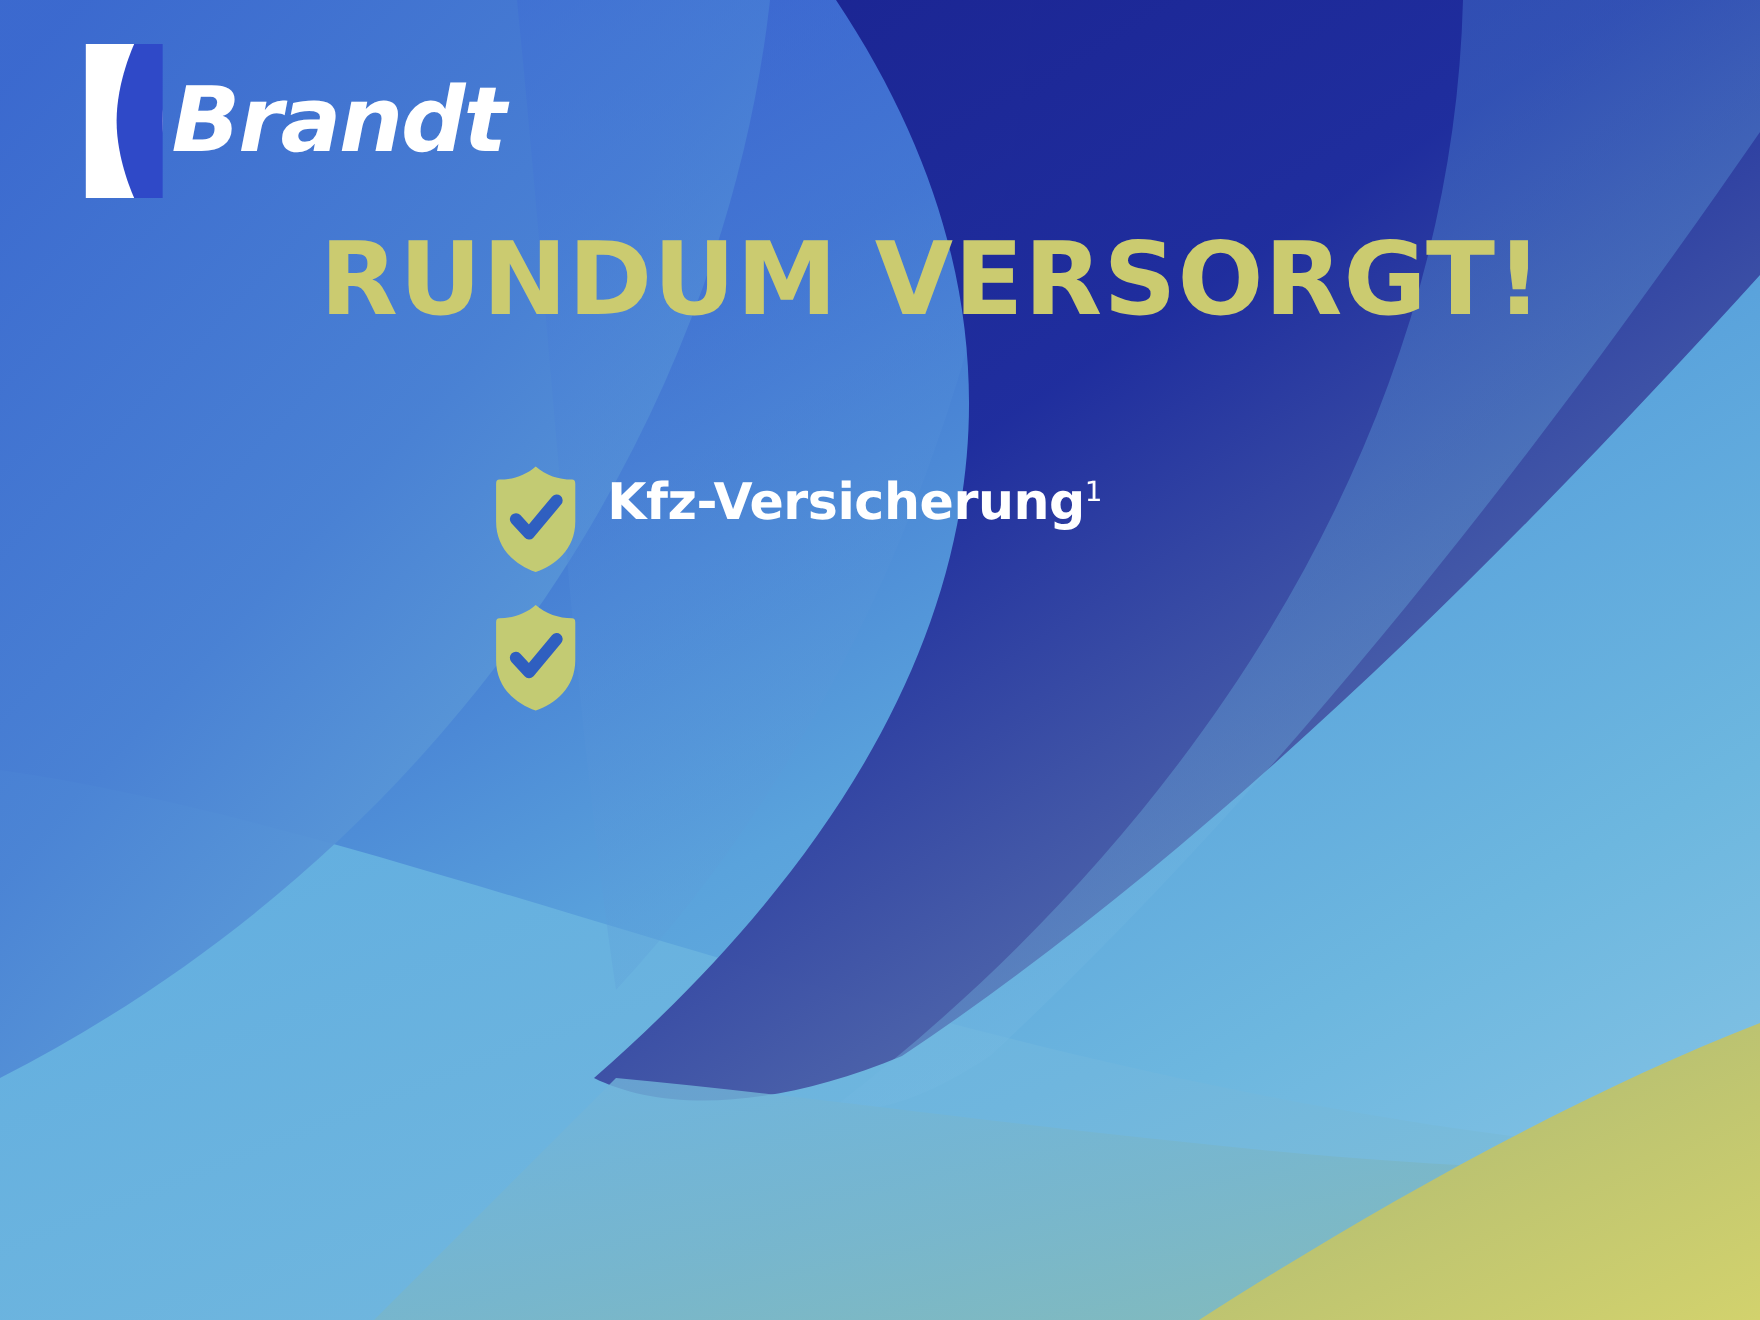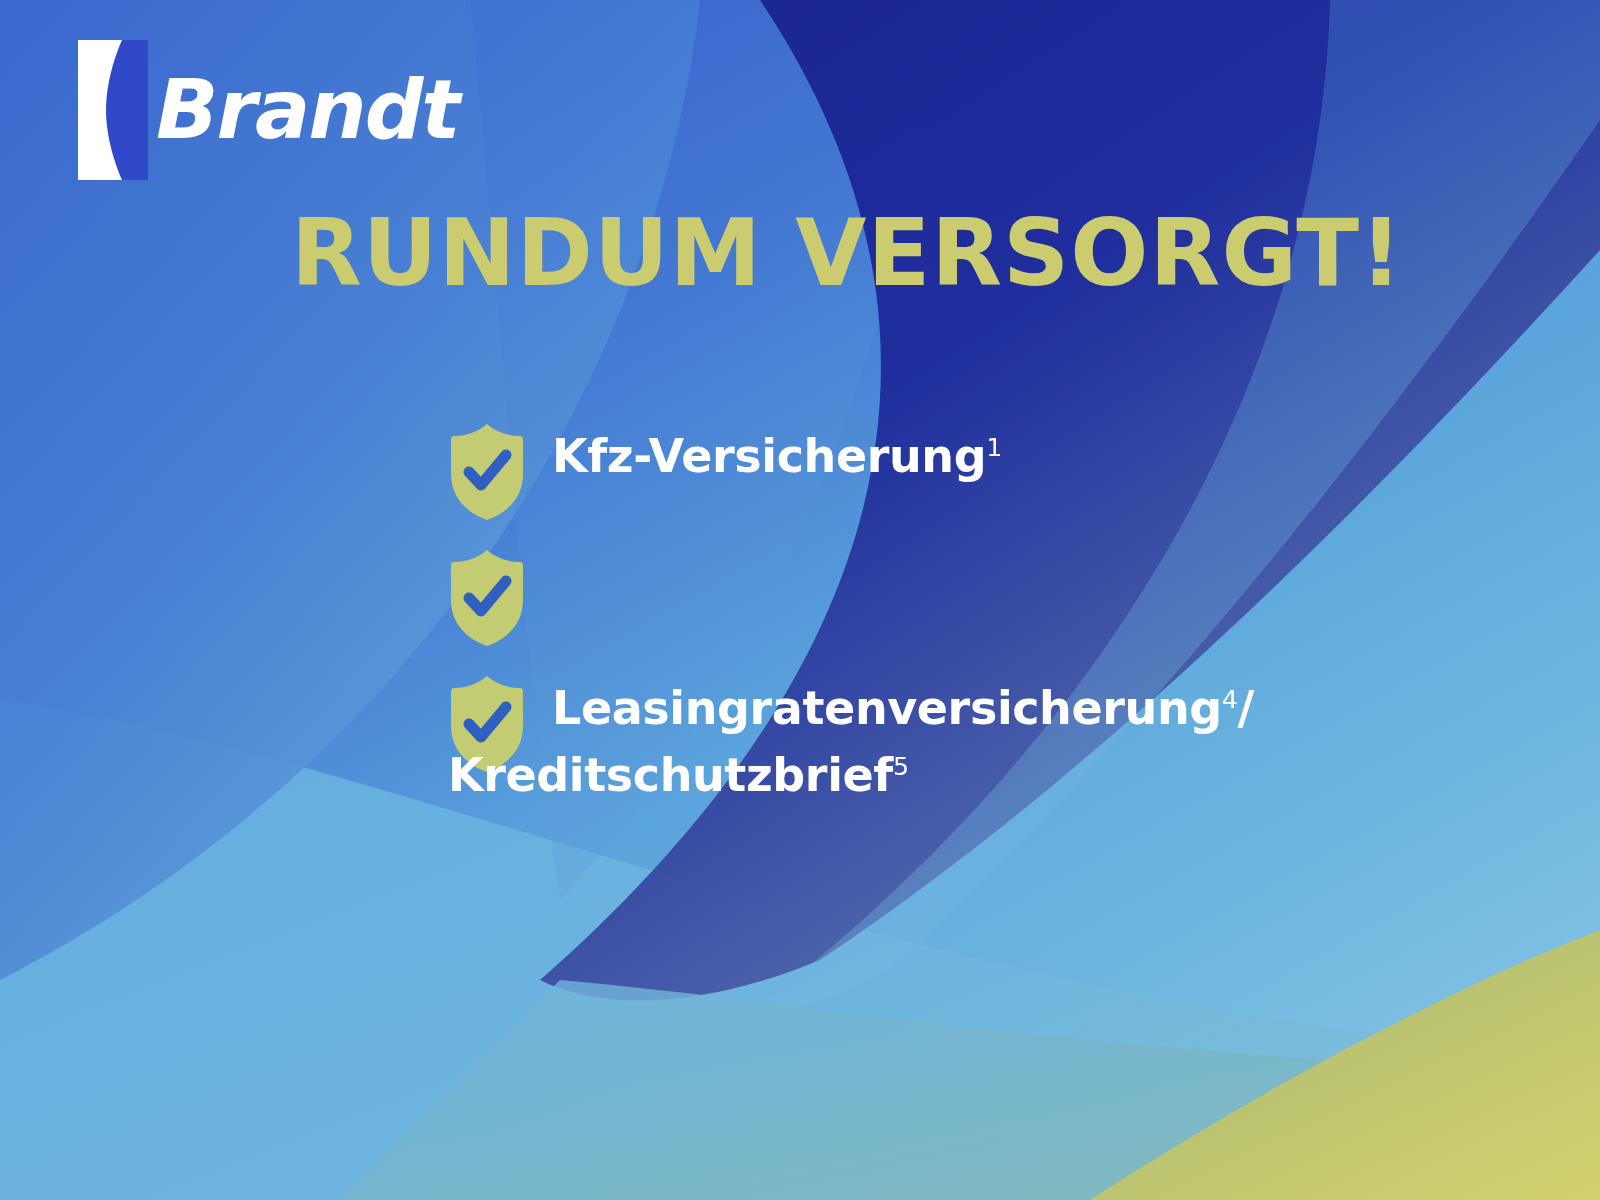--- a/index.html
+++ b/index.html
@@ -213,25 +213,15 @@
     </div>
 
 
     <div class="benefit-row">
       <svg class="shield-icon" viewBox="0 0 78 100" aria-hidden="true">
         <path d="M39,2 C30,10 18,14 6,14 C4,14 3,15 3,18 L3,52 C3,78 22,92 39,98 C56,92 75,78 75,52 L75,18 C75,15 74,14 72,14 C60,14 48,10 39,2 Z" fill="#C3CB73"></path>
         <path d="M21,50 L33,63 L58,33" fill="none" stroke="#2F5FC0" stroke-width="11" stroke-linecap="round" stroke-linejoin="round"></path>
       </svg>
     </div>
 
-    <div class="benefit-row">
-      <svg class="shield-icon" viewBox="0 0 78 100" aria-hidden="true">
-        <path d="M39,2 C30,10 18,14 6,14 C4,14 3,15 3,18 L3,52 C3,78 22,92 39,98 C56,92 75,78 75,52 L75,18 C75,15 74,14 72,14 C60,14 48,10 39,2 Z" fill="#C3CB73"></path>
-        <path d="M21,50 L33,63 L58,33" fill="none" stroke="#2F5FC0" stroke-width="11" stroke-linecap="round" stroke-linejoin="round"></path>
-      </svg>
-      <div class="benefit-label">
-        <span>Leasingratenversicherung</span><sup>4</sup><span>/</span>
-        <span class="line2"><span>Kreditschutzbrief</span><sup>5</sup></span>
-      </div>
-    </div>
 
   </div>
 </div>
 
 </body></html>

